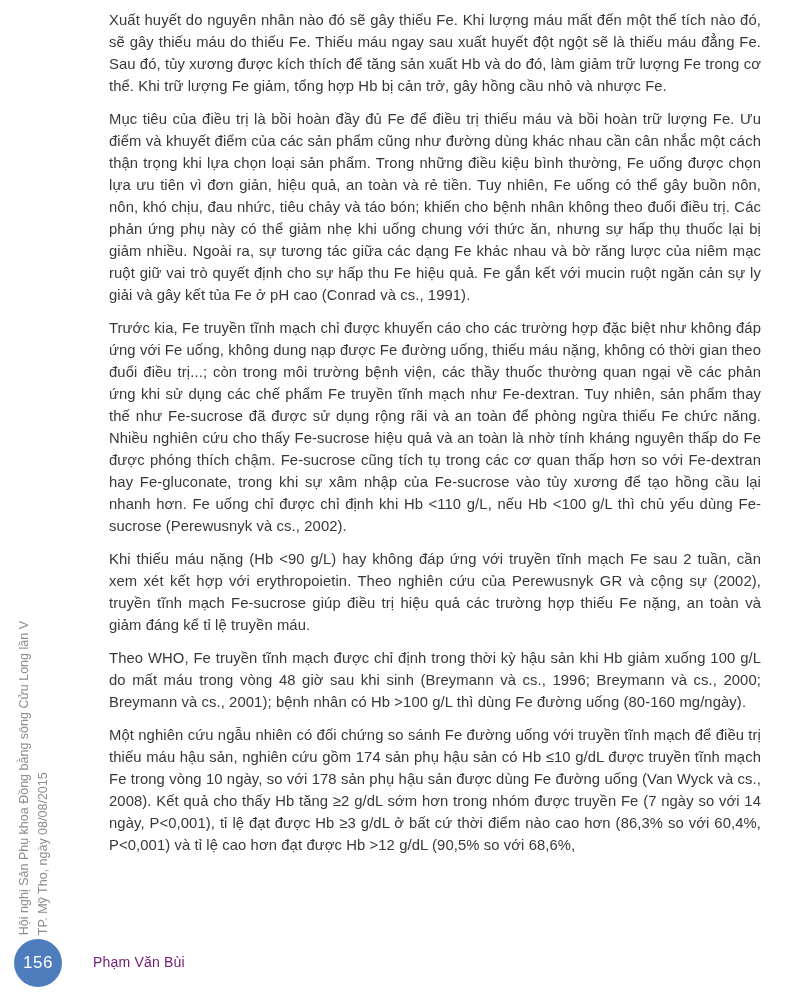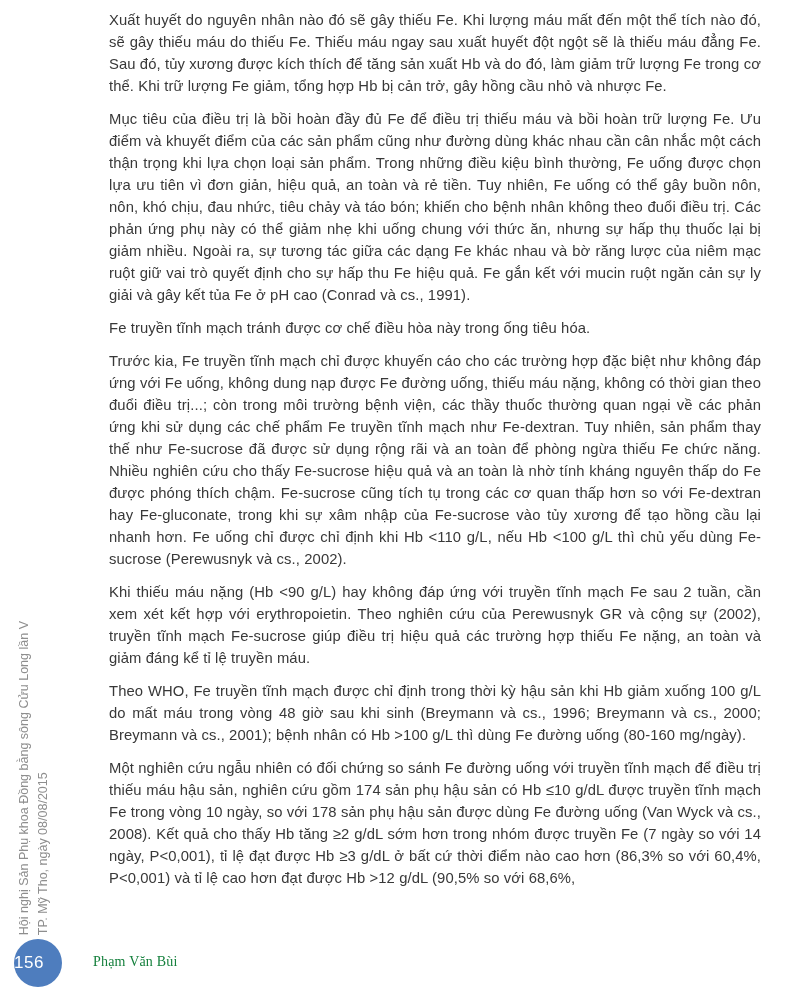--- a/index.html
+++ b/index.html
@@ -55,43 +55,41 @@
     position: absolute;
     left: 14px;
     top: 1px;
     width: 48px;
     height: 48px;
     border-radius: 50%;
     background: #4e7dbe;
     color: #ffffff;
     display: flex;
     align-items: center;
-    justify-content: flex-start;
+    justify-content: center;
     font-size: 17px;
     letter-spacing: 0.5px;
   }
   .author {
     position: absolute;
     left: 93px;
     top: 16px;
-    color: #15803d;
+    color: #701a75;
     font-size: 14px;
     letter-spacing: 0.2px;
-    font-family: Liberation Serif, serif;
   }
 </style>
 </head>
 <body>
 
 <div class="page">
 
   <div class="content">
     <p>Xuất huyết do nguyên nhân nào đó sẽ gây thiếu Fe. Khi lượng máu mất đến một thể tích nào đó, sẽ gây thiếu máu do thiếu Fe. Thiếu máu ngay sau xuất huyết đột ngột sẽ là thiếu máu đẳng Fe. Sau đó, tủy xương được kích thích để tăng sản xuất Hb và do đó, làm giảm trữ lượng Fe trong cơ thể. Khi trữ lượng Fe giảm, tổng hợp Hb bị cản trở, gây hồng cầu nhỏ và nhược Fe.</p>
     <p>Mục tiêu của điều trị là bồi hoàn đầy đủ Fe để điều trị thiếu máu và bồi hoàn trữ lượng Fe. Ưu điểm và khuyết điểm của các sản phẩm cũng như đường dùng khác nhau cần cân nhắc một cách thận trọng khi lựa chọn loại sản phẩm. Trong những điều kiệu bình thường, Fe uống được chọn lựa ưu tiên vì đơn giản, hiệu quả, an toàn và rẻ tiền. Tuy nhiên, Fe uống có thể gây buồn nôn, nôn, khó chịu, đau nhức, tiêu chảy và táo bón; khiến cho bệnh nhân không theo đuổi điều trị. Các phản ứng phụ này có thể giảm nhẹ khi uống chung với thức ăn, nhưng sự hấp thụ thuốc lại bị giảm nhiều. Ngoài ra, sự tương tác giữa các dạng Fe khác nhau và bờ răng lược của niêm mạc ruột giữ vai trò quyết định cho sự hấp thu Fe hiệu quả. Fe gắn kết với mucin ruột ngăn cản sự ly giải và gây kết tủa Fe ở pH cao (Conrad và cs., 1991).</p>
-    <p>Fe truyền tĩnh mạch tránh được cơ chế điều hòa này trong ống tiêu hóa.</p>
     <p>Trước kia, Fe truyền tĩnh mạch chỉ được khuyến cáo cho các trường hợp đặc biệt như không đáp ứng với Fe uống, không dung nạp được Fe đường uống, thiếu máu nặng, không có thời gian theo đuổi điều trị...; còn trong môi trường bệnh viện, các thầy thuốc thường quan ngại về các phản ứng khi sử dụng các chế phẩm Fe truyền tĩnh mạch như Fe-dextran. Tuy nhiên, sản phẩm thay thế như Fe-sucrose đã được sử dụng rộng rãi và an toàn để phòng ngừa thiếu Fe chức năng. Nhiều nghiên cứu cho thấy Fe-sucrose hiệu quả và an toàn là nhờ tính kháng nguyên thấp do Fe được phóng thích chậm. Fe-sucrose cũng tích tụ trong các cơ quan thấp hơn so với Fe-dextran hay Fe-gluconate, trong khi sự xâm nhập của Fe-sucrose vào tủy xương để tạo hồng cầu lại nhanh hơn. Fe uống chỉ được chỉ định khi Hb &lt;110 g/L, nếu Hb &lt;100 g/L thì chủ yếu dùng Fe-sucrose (Perewusnyk và cs., 2002).</p>
     <p>Khi thiếu máu nặng (Hb &lt;90 g/L) hay không đáp ứng với truyền tĩnh mạch Fe sau 2 tuần, cần xem xét kết hợp với erythropoietin. Theo nghiên cứu của Perewusnyk GR và cộng sự (2002), truyền tĩnh mạch Fe-sucrose giúp điều trị hiệu quả các trường hợp thiếu Fe nặng, an toàn và giảm đáng kể tỉ lệ truyền máu.</p>
     <p>Theo WHO, Fe truyền tĩnh mạch được chỉ định trong thời kỳ hậu sản khi Hb giảm xuống 100 g/L do mất máu trong vòng 48 giờ sau khi sinh (Breymann và cs., 1996; Breymann và cs., 2000; Breymann và cs., 2001); bệnh nhân có Hb &gt;100 g/L thì dùng Fe đường uống (80-160 mg/ngày).</p>
     <p>Một nghiên cứu ngẫu nhiên có đối chứng so sánh Fe đường uống với truyền tĩnh mạch để điều trị thiếu máu hậu sản, nghiên cứu gồm 174 sản phụ hậu sản có Hb ≤10 g/dL được truyền tĩnh mạch Fe trong vòng 10 ngày, so với 178 sản phụ hậu sản được dùng Fe đường uống (Van Wyck và cs., 2008). Kết quả cho thấy Hb tăng ≥2 g/dL sớm hơn trong nhóm được truyền Fe (7 ngày so với 14 ngày, P&lt;0,001), tỉ lệ đạt được Hb ≥3 g/dL ở bất cứ thời điểm nào cao hơn (86,3% so với 60,4%, P&lt;0,001) và tỉ lệ cao hơn đạt được Hb &gt;12 g/dL (90,5% so với 68,6%,</p>
   </div>
 
   <div class="sidebar-note">
     <div>Hội nghị Sản Phụ khoa Đồng bằng sông Cửu Long lần V</div>
     <div>TP. Mỹ Tho, ngày 08/08/2015</div>
   </div>

